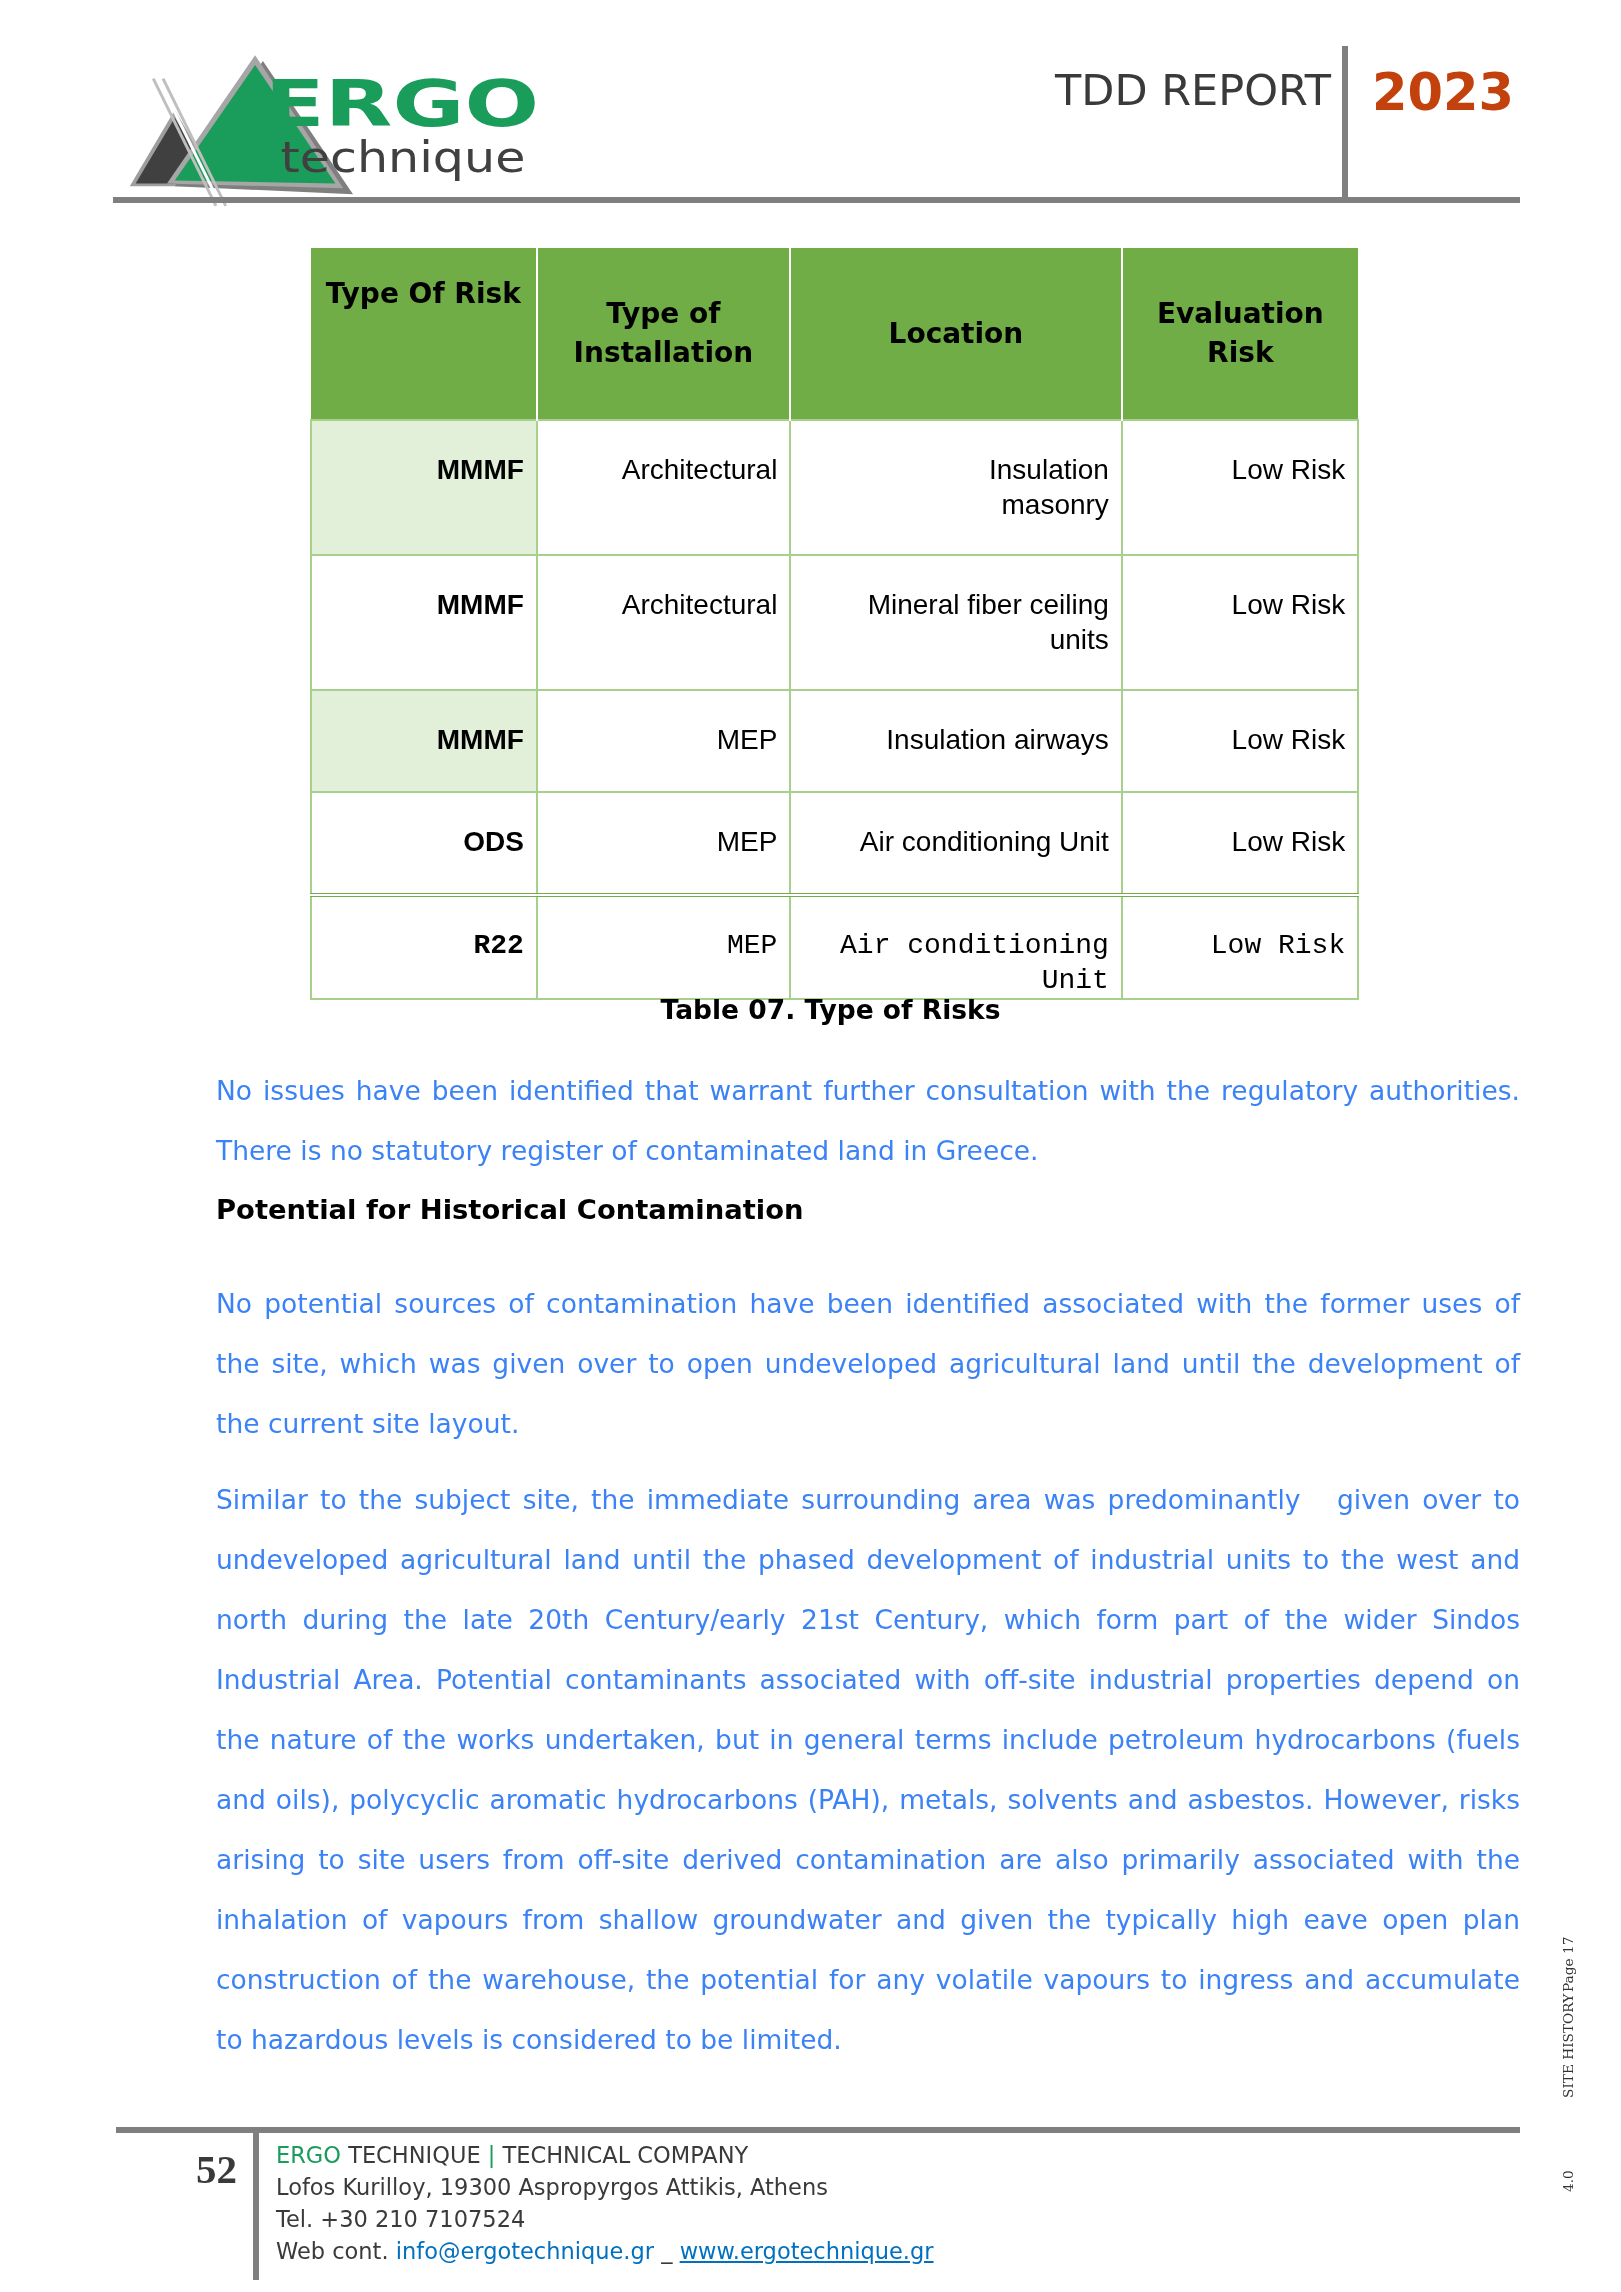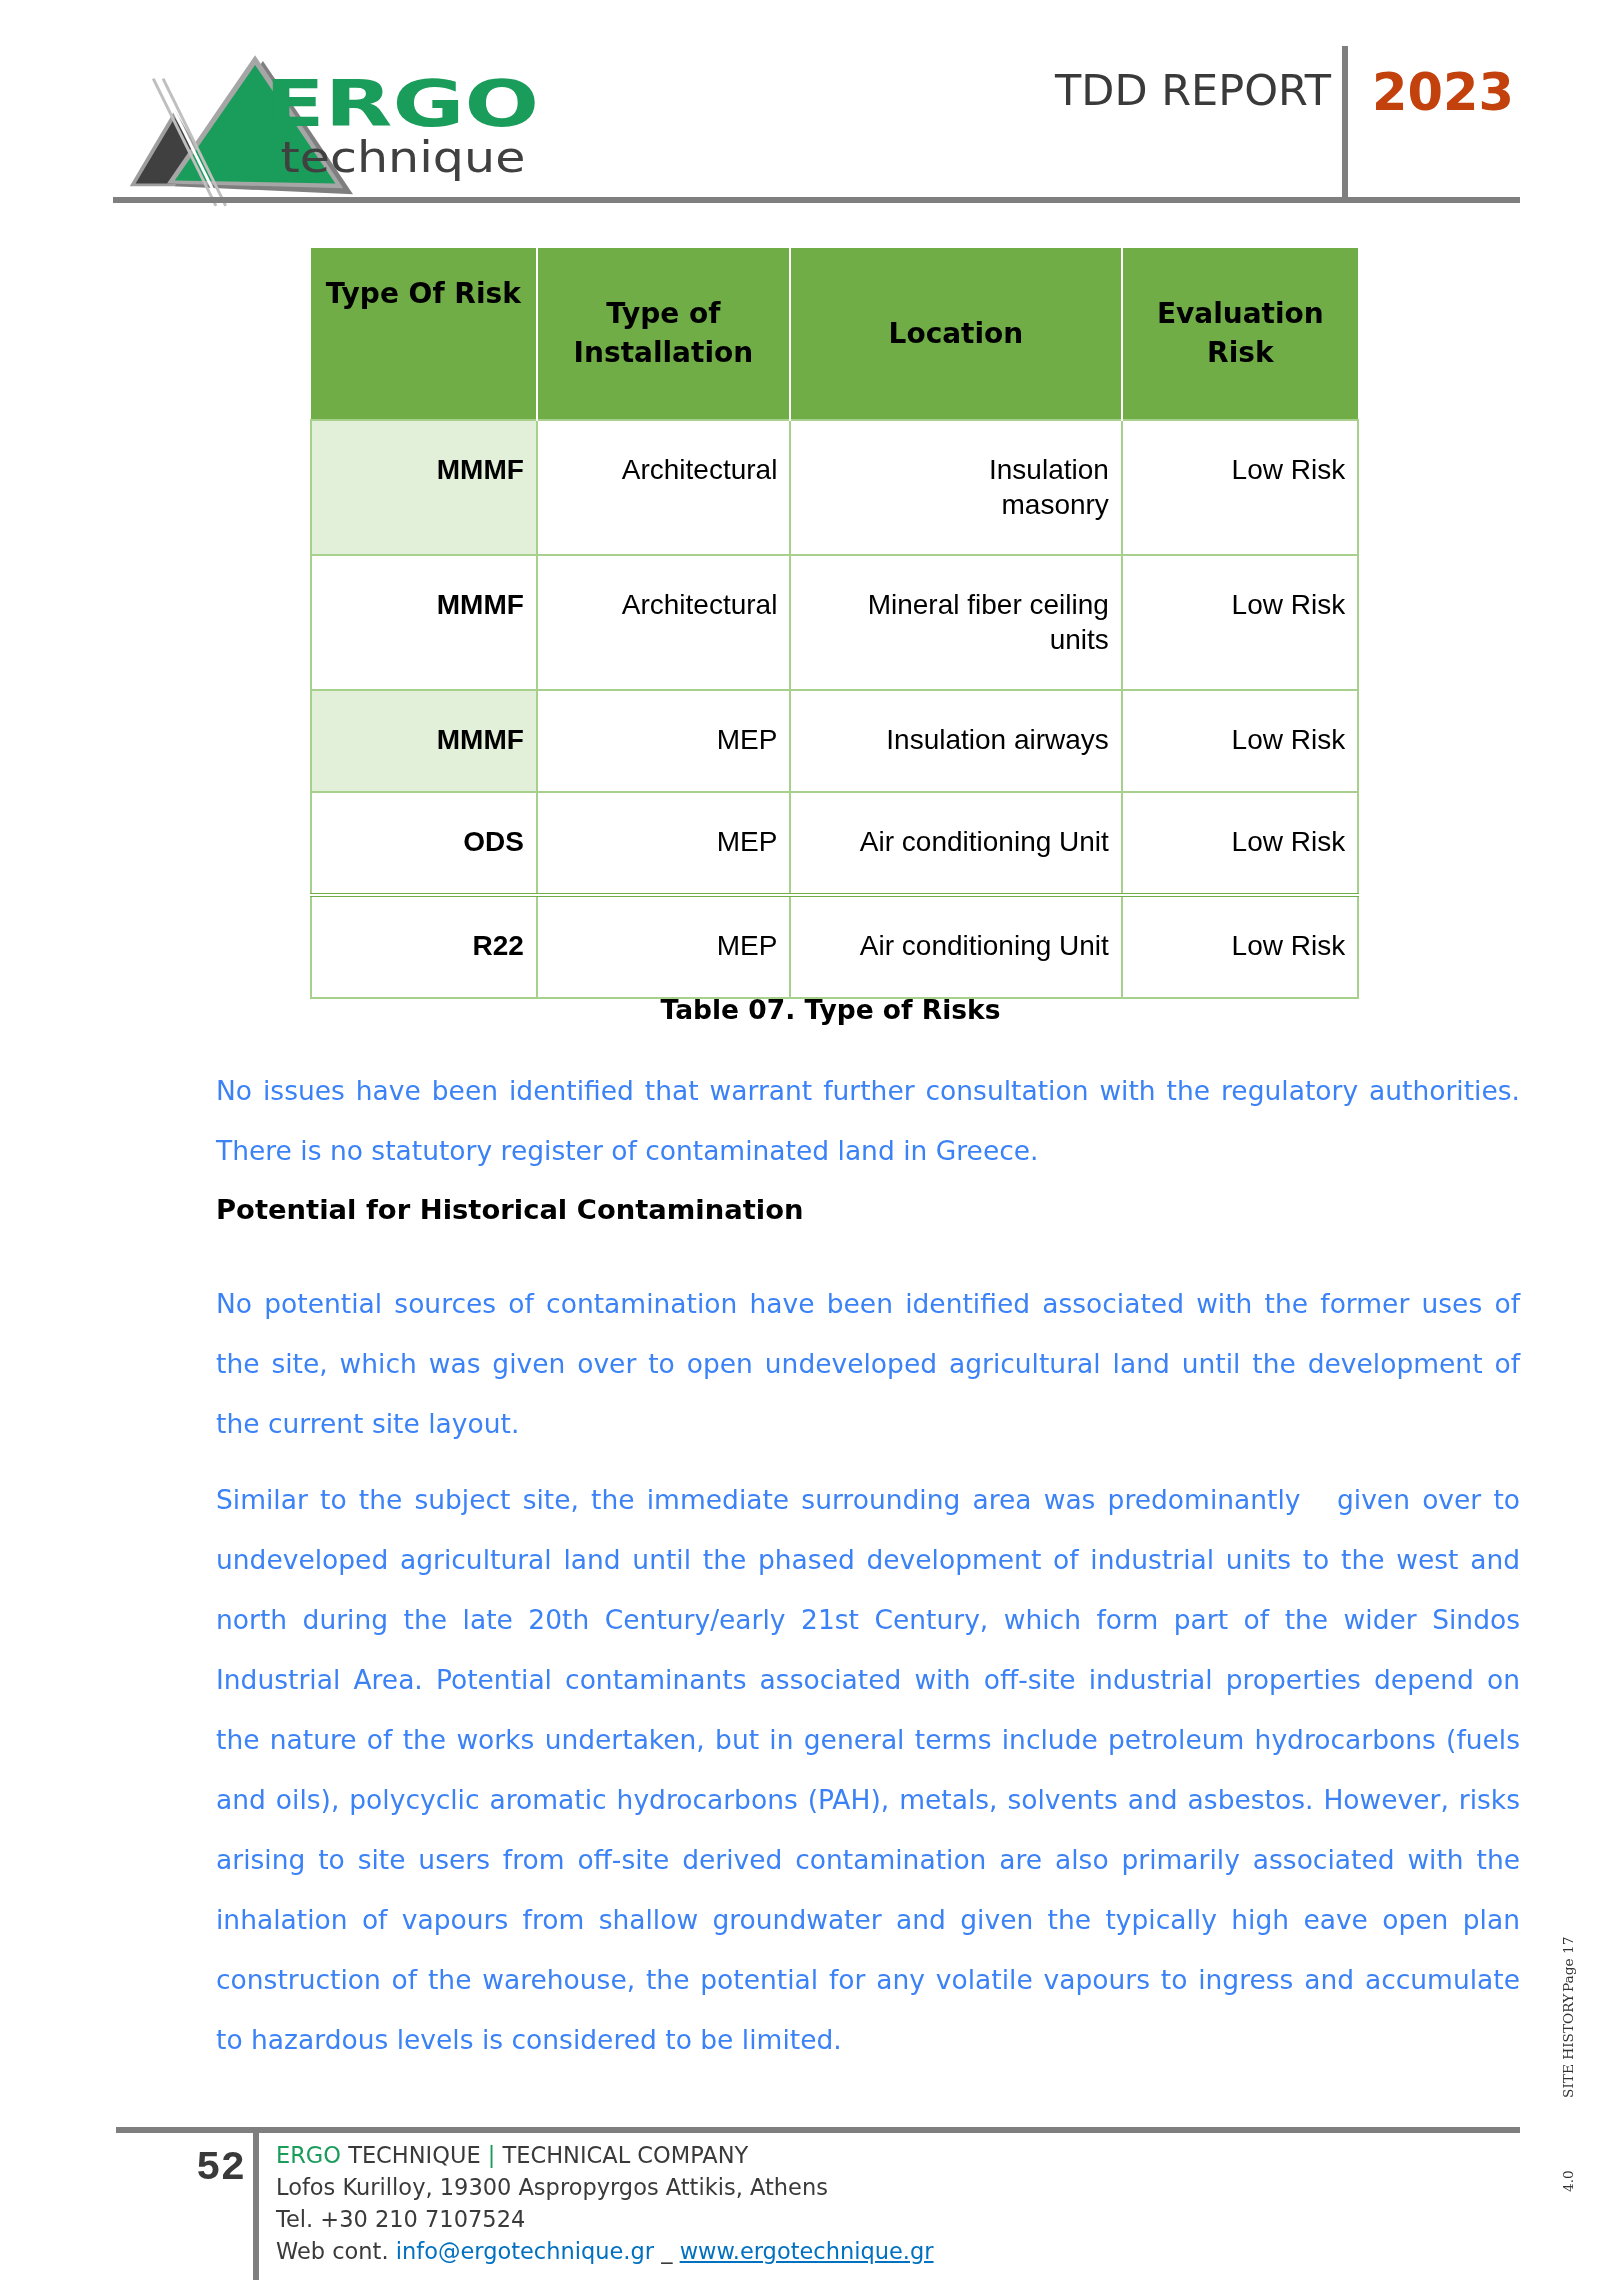--- a/index.html
+++ b/index.html
@@ -23,21 +23,21 @@
                    vertical-align:middle; border-left:2px solid #ffffff; border-right:2px solid #ffffff;
                    height:145px; padding:0 9.8px; }
   .risk-table th:first-child { border-left:none; vertical-align:top; padding-top:25.5px; }
   .risk-table th:last-child { border-right:none; }
   .risk-table td { border:2.9px solid #a8d08d; font-size:28px; text-align:right; vertical-align:top;
                    padding:31px 11.8px 0 11.8px; line-height:35px; }
   .risk-table td.type-cell { font-weight:bold; }
   .risk-table td.shaded { background:#e2efd9; }
   .risk-table tr.r-tall td { height:102px; }
   .risk-table tr.r-short td { height:69px; padding-top:31px; }
-  .risk-table tr.r-sep td { border-top:4.9px double #70ad47; }
+  .risk-table tr.r-sep td { border-top:4.9px double #70ad47;font-family:Liberation Mono, monospace; }
 
   .caption { position:absolute; left:0; width:1621px; top:994px; text-align:center;
              font-family:"DejaVu Sans", sans-serif; font-weight:bold; font-size:26.5px;margin-left:20px; }
 
   .body-text { position:absolute; left:216px; width:1304px; font-family:"DejaVu Sans", sans-serif;
                font-size:26.5px; line-height:60px; text-align:justify; color:#3b82f6; }
   .p1 { top:1061px; }
   .h-section { position:absolute; left:216px; top:1194px; font-family:"DejaVu Sans", sans-serif;
                font-weight:bold; font-size:27.4px; }
   .p2 { top:1274px; }
@@ -46,21 +46,21 @@
   
   .side-text { position:absolute; font-family:"DejaVu Serif", serif; font-size:13.7px; color:#333;
                transform:rotate(-90deg); transform-origin:left top; white-space:nowrap; }
   .side-page { left:1560px; top:1992px; }
   .side-section { left:1560px; top:2098px; }
   .side-num { left:1560px; top:2192px; }
 
   
   .footer-rule { position:absolute; left:116px; top:2127px; width:1404px; height:5.9px; background:#7f7f7f; }
   .footer-vrule { position:absolute; left:253px; top:2133px; width:5.9px; height:147px; background:#7f7f7f; }
-  .page-number { position:absolute; left:196px; top:2145px; font-family:Liberation Mono, monospace;
+  .page-number { position:absolute; left:196px; top:2145px; font-family:Liberation Serif, serif;
                  font-weight:bold; font-size:41px; color:#3a3a3a; }
   .footer-lines { position:absolute; left:276px; top:2139px; font-family:"DejaVu Sans", sans-serif;
                   font-size:22.5px; color:#3a3a3a; line-height:32px; }
   .footer-lines .brand { color:#1a9c5b; }
   .footer-lines .bar { color:#1a9c5b; }
   .footer-lines .link { color:#0070c0; }
   .footer-lines .link.u { text-decoration:underline; }
 </style>
 </head>
 <body>

